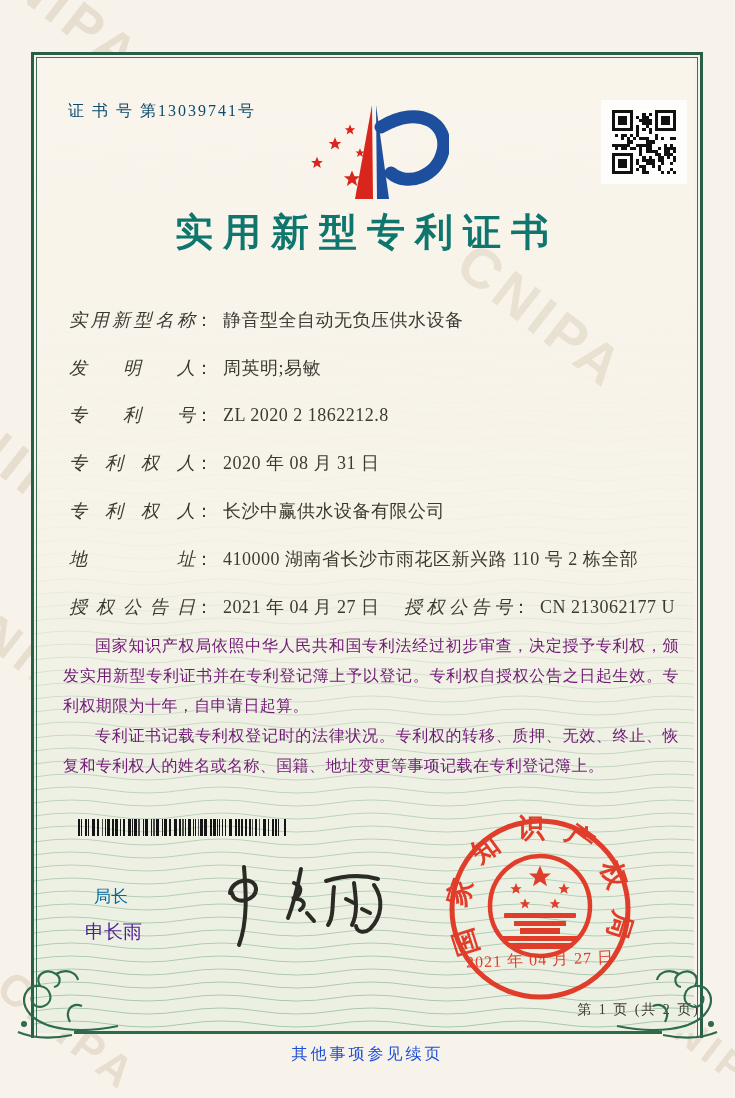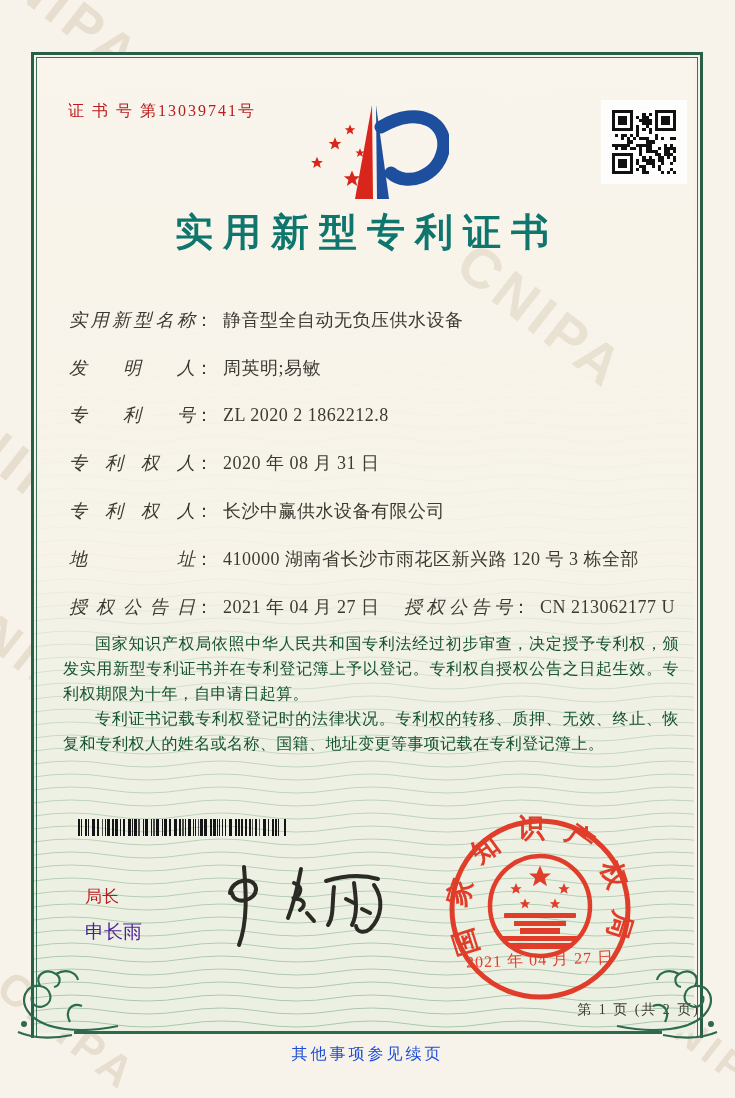--- a/index.html
+++ b/index.html
@@ -22,45 +22,45 @@
          border:3px solid #285f46;border-bottom:none;z-index:2;}
   #panel-inner{position:absolute;left:2px;top:2px;right:2px;bottom:0;
          border:1px solid #3a7258;border-bottom:none;pointer-events:none;z-index:1;}
   .waves{position:absolute;left:0;top:0;z-index:0;}
   .wm-in{position:absolute;left:410px;top:228px;font-size:56px;z-index:1;
       font-family:"Liberation Sans","DejaVu Sans",sans-serif;font-weight:bold;
       color:rgba(198,184,156,.30);transform:rotate(38deg);letter-spacing:5px;pointer-events:none;}
 
   .content{position:absolute;left:0;top:0;width:100%;height:100%;z-index:3;color:#3b3a33;}
 
-  #cert-no{position:absolute;left:34px;top:46px;font-size:16px;letter-spacing:2px;color:#b91c1c;}
+  #cert-no{position:absolute;left:34px;top:46px;font-size:16px;letter-spacing:2px;color:#0c4a6e;}
 
   #qr-pad{position:absolute;left:567px;top:45px;width:86px;height:84px;background:#fdfdfb;}
   #qr-pad svg{position:absolute;left:11px;top:10px;}
 
   #logo{position:absolute;left:265px;top:48px;}
 
   #title{position:absolute;left:0;top:152px;width:100%;text-align:center;
          font-size:38px;font-weight:bold;letter-spacing:10px;color:#0f766e;}
 
   .frow{position:absolute;left:35px;font-size:18px;white-space:nowrap;}
   .flabel{display:inline-block;width:126px;text-align:justify;text-align-last:justify;vertical-align:top;font-style:italic;}
   .fcolon{display:inline-block;margin-right:10px;}
   .fvalue{letter-spacing:.5px;}
   .fpair2{position:absolute;left:307px;top:0;padding-left:28px;}
   .fpair2 .flabel{width:108px;}
 
   #paras{position:absolute;left:29px;top:576px;width:616px;font-size:16px;
-         line-height:25px;color:#14532d;letter-spacing:.4px;text-align:justify;}
+         line-height:30px;color:#701a75;letter-spacing:.4px;text-align:justify;}
   #paras p{margin:0;text-indent:2em;}
 
   #barcode{position:absolute;left:44px;top:764px;}
 
-  #sig-title{position:absolute;left:51px;top:830px;font-size:17px;
-      font-family:"Liberation Sans","DejaVu Sans",sans-serif;color:#b91c1c;}
+  #sig-title{position:absolute;left:60px;top:830px;font-size:17px;
+      font-family:"Liberation Sans","DejaVu Sans",sans-serif;color:#0369a1;}
   #sig-name{position:absolute;left:51px;top:864px;font-size:19px;
       font-family:"Liberation Sans","DejaVu Sans",sans-serif;color:#4c1d95;}
   #sig-script{position:absolute;left:172px;top:808px;}
 
   #seal{position:absolute;left:406px;top:754px;mix-blend-mode:multiply;opacity:.95;}
 
   #page-info{position:absolute;left:0;top:946px;width:100%;text-align:right;
       font-size:14px;letter-spacing:2px;color:#3c3b34;}
 
   .corner{position:absolute;z-index:3;}
@@ -262,21 +262,21 @@
       <div class="frow" style="top:348px">
         <span class="flabel">专利号</span><span class="fcolon">：</span><span class="fvalue">ZL 2020 2 1862212.8</span>
       </div>
       <div class="frow" style="top:396px">
         <span class="flabel">专利权人</span><span class="fcolon">：</span><span class="fvalue">2020 年 08 月 31 日</span>
       </div>
       <div class="frow" style="top:444px">
         <span class="flabel">专利权人</span><span class="fcolon">：</span><span class="fvalue">长沙中赢供水设备有限公司</span>
       </div>
       <div class="frow" style="top:492px">
-        <span class="flabel">地址</span><span class="fcolon">：</span><span class="fvalue">410000 湖南省长沙市雨花区新兴路 120 号 3 栋全部</span>
+        <span class="flabel">地址</span><span class="fcolon">：</span><span class="fvalue">410000 湖南省长沙市雨花区新兴路 110 号 2 栋全部</span>
       </div>
       <div class="frow" style="top:540px">
         <span class="flabel">授权公告日</span><span class="fcolon">：</span><span class="fvalue">2021 年 04 月 27 日</span>
         <span class="fpair2">
           <span class="flabel">授权公告号</span><span class="fcolon">：</span><span class="fvalue">CN 213062177 U</span>
         </span>
       </div>
 
       <div id="paras">
         <p>国家知识产权局依照中华人民共和国专利法经过初步审查，决定授予专利权，颁发实用新型专利证书并在专利登记簿上予以登记。专利权自授权公告之日起生效。专利权期限为十年，自申请日起算。</p>

